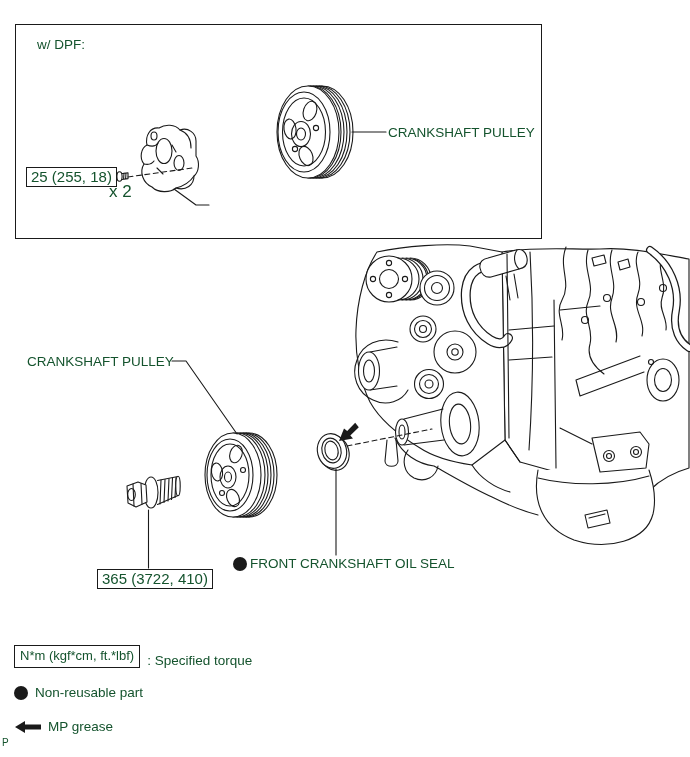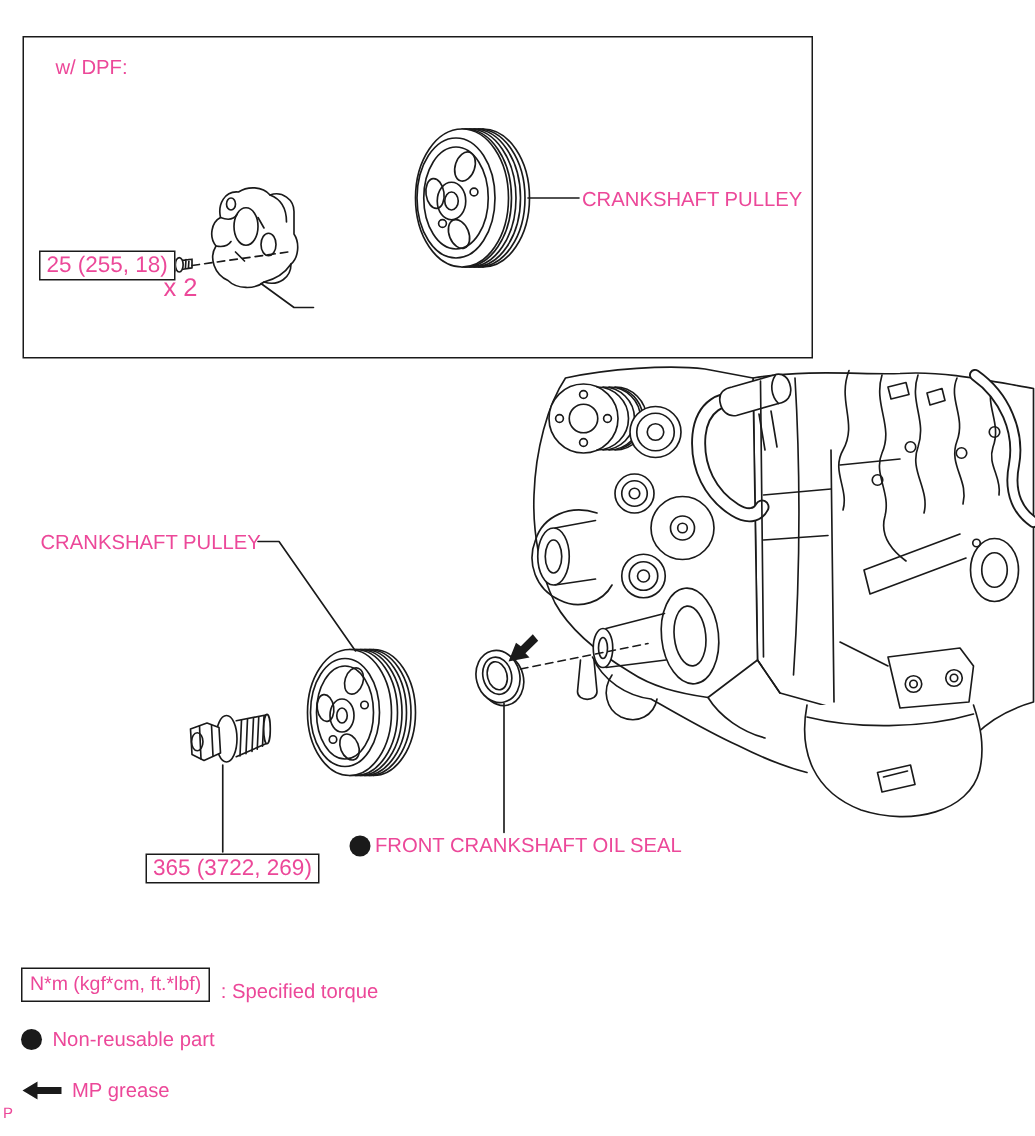--- a/index.html
+++ b/index.html
@@ -1,18 +1,18 @@
 <!DOCTYPE html>
 <html><head>
 <meta charset="utf-8">
 <style>
   html,body{margin:0;padding:0;background:#fff;}
   #page{
     position:relative;width:690px;height:757px;background:#fff;overflow:hidden;
-    font-family:"Liberation Sans","DejaVu Sans",sans-serif;color:#ec4899;
+    font-family:"Liberation Sans","DejaVu Sans",sans-serif;color:#14532d;
   }
   #art{position:absolute;left:0;top:0;}
   .lbl{position:absolute;font-size:13.5px;line-height:15px;white-space:nowrap;}
   .torque-box{
     position:absolute;border:1.2px solid #1a1a1a;background:#fff;
     font-size:15px;line-height:13px;padding:2px 4px 3px;white-space:nowrap;
   }
   #dpf-box{
     position:absolute;left:15px;top:24px;width:525px;height:213px;
     border:1.5px solid #1a1a1a;background:transparent;
@@ -216,21 +216,21 @@
   </svg>
 
   <div id="dpf-box"></div>
   <div id="dpf-title" class="lbl">w/ DPF:</div>
 
   <div class="torque-box" style="left:26px;top:167px;">25 (255, 18)</div>
   <div class="lbl" style="left:109px;top:184px;font-size:17px;">x 2</div>
   <div class="lbl" style="left:388px;top:125px;">CRANKSHAFT PULLEY</div>
 
   <div class="lbl" style="left:27px;top:354px;">CRANKSHAFT PULLEY</div>
-  <div class="torque-box" style="left:97px;top:569px;">365 (3722, 269)</div>
+  <div class="torque-box" style="left:97px;top:569px;">365 (3722, 410)</div>
   <div class="legend-row" style="left:233px;top:556px;gap:3px;">
     <span class="bullet"></span>
     <span class="legend-text">FRONT CRANKSHAFT OIL SEAL</span>
   </div>
 
   <div class="legend-row" style="left:14px;top:645px;gap:7px;align-items:flex-end;">
     <span class="legend-frame">N*m (kgf*cm, ft.*lbf)</span>
     <span class="legend-text">: Specified torque</span>
   </div>
 

